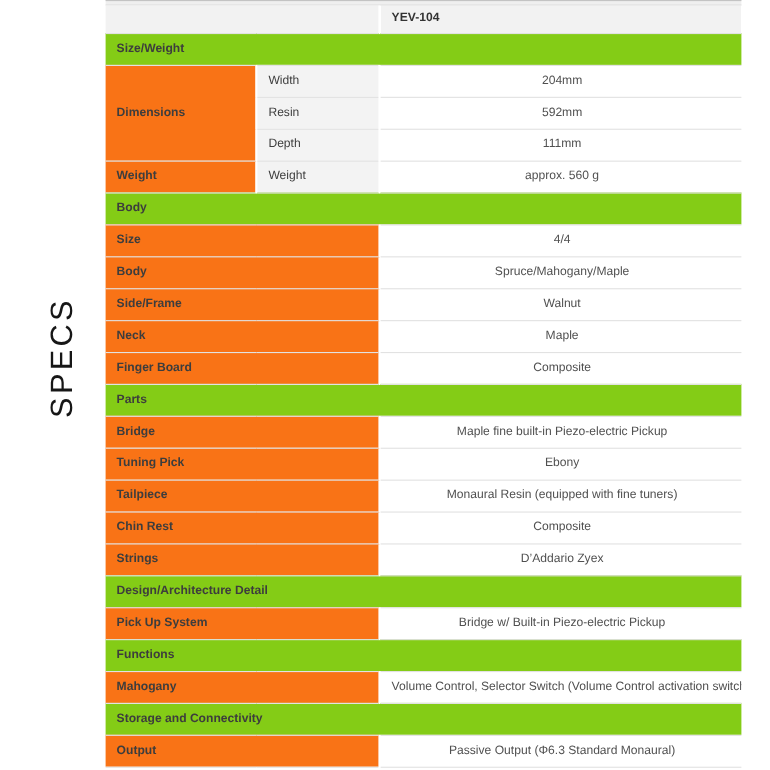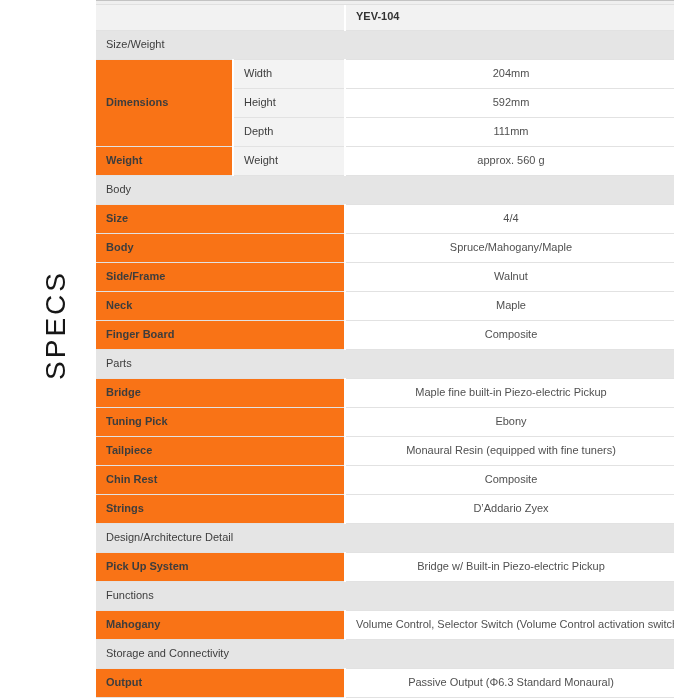--- a/index.html
+++ b/index.html
@@ -64,22 +64,22 @@
   }
   td.val {
     background: #ffffff;
     color: #505050;
     border-left: 2px solid #ffffff;
     white-space: nowrap;
     overflow: hidden;
     text-align: center;
   }
   td.section {
-    background: #e5e5e5;
-    font-weight: normal;
+    background: #84cc16;
+    font-weight: bold;
     color: #3d3d3d;
   }
   tr.model-row td {
     background: #f2f2f2;
     height: 25px;
   }
   td.model-val {
     font-weight: bold;
     color: #333333;
     border-left: 2px solid #ffffff;
@@ -111,21 +111,21 @@
       </tr>
       <tr>
         <td class="section" colspan="3">Size/Weight</td>
       </tr>
       <tr>
         <td class="lbl group-lbl" rowspan="3">Dimensions</td>
         <td class="sub">Width</td>
         <td class="val">204mm</td>
       </tr>
       <tr>
-        <td class="sub">Height</td>
+        <td class="sub">Resin</td>
         <td class="val">592mm</td>
       </tr>
       <tr>
         <td class="sub">Depth</td>
         <td class="val">111mm</td>
       </tr>
       <tr>
         <td class="lbl group-lbl">Weight</td>
         <td class="sub">Weight</td>
         <td class="val">approx. 560 g</td>

